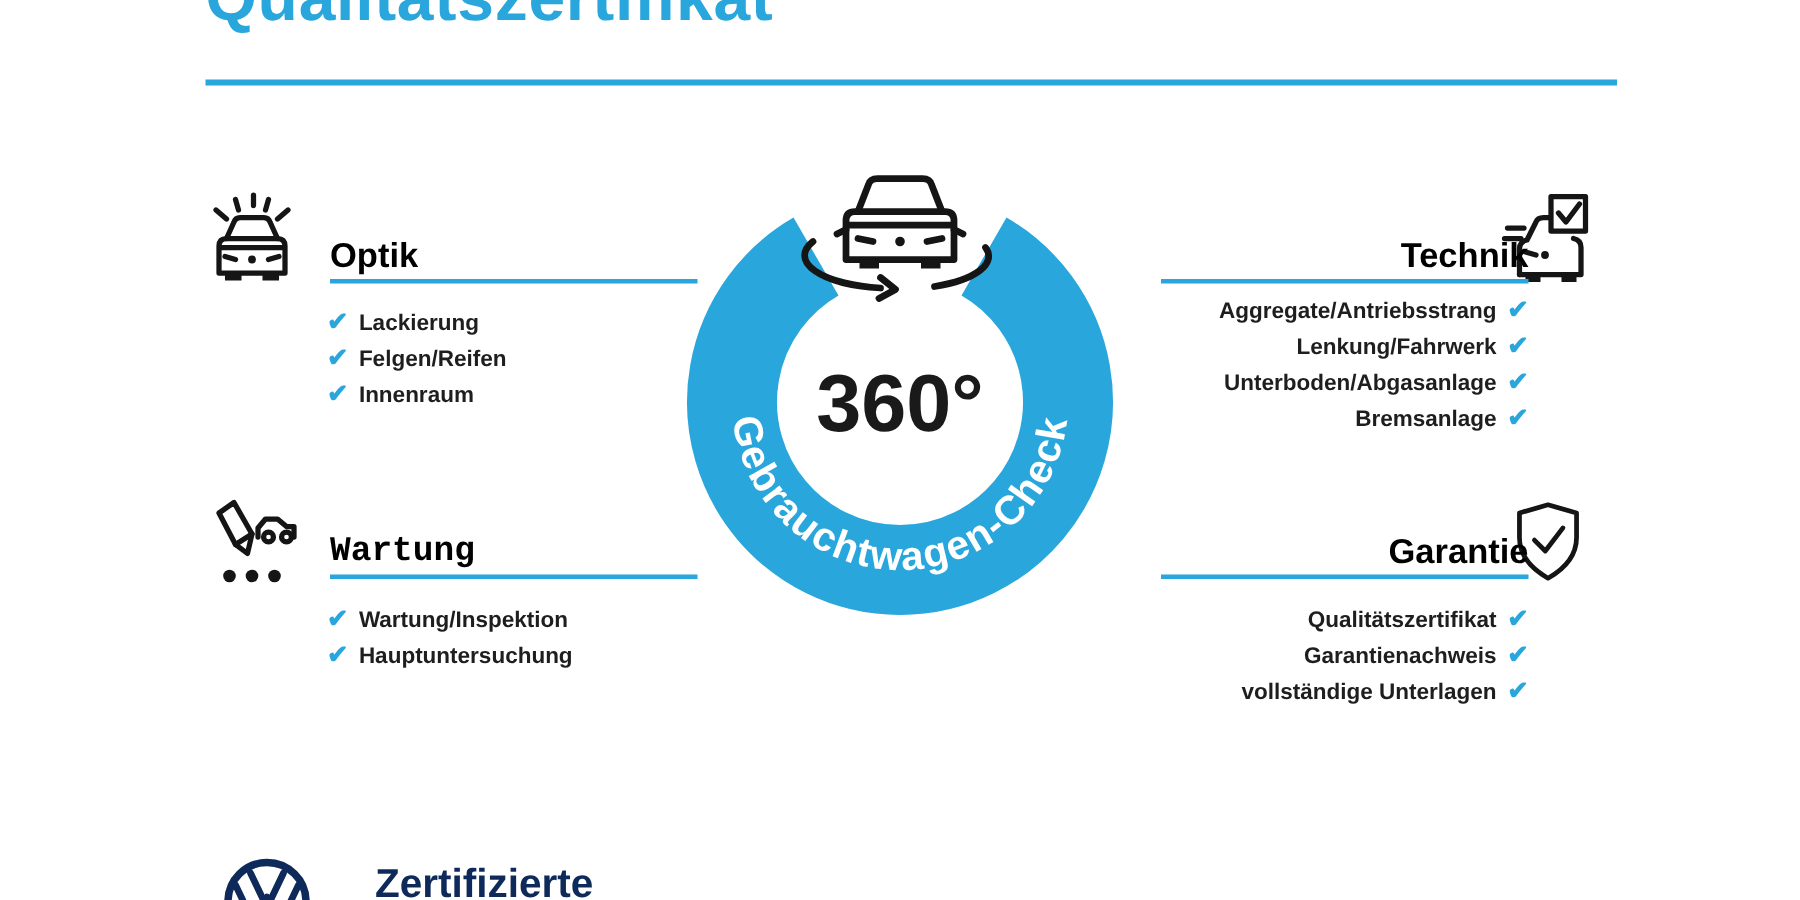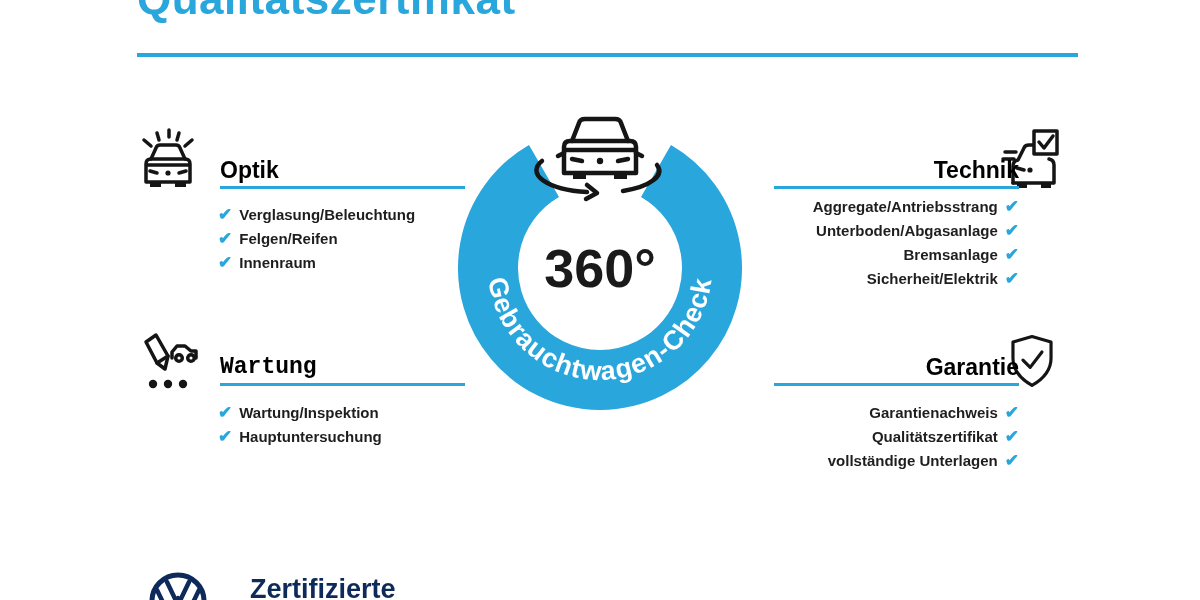--- a/index.html
+++ b/index.html
@@ -69,21 +69,21 @@
       <path class="ink" d="M10 56 V38 Q10 33 15 33 H49 Q54 33 54 38 V56 Z"></path>
       <path class="ink" d="M11 39 H53 M14 45 L21 47 M50 45 L43 47"></path>
       <circle class="ink-fill" cx="32" cy="47" r="2.6"></circle>
       <rect class="ink-fill" x="14" y="56" width="11" height="5"></rect>
       <rect class="ink-fill" x="39" y="56" width="11" height="5"></rect>
     </svg>
   </div>
   <h2 class="sec-header" id="optik-header">Optik</h2>
   <div class="sec-rule" id="optik-rule"></div>
   <ul class="sec-list" id="optik-list">
-    <li><span class="chk">✔</span><span>Verglasung/Beleuchtung</span></li>
+    <li><span class="chk">✔</span><span>Lackierung</span></li>
     <li><span class="chk">✔</span><span>Felgen/Reifen</span></li>
     <li><span class="chk">✔</span><span>Innenraum</span></li>
   </ul>
 
   <div class="icon" id="wartung-icon">
     <svg width="66" height="64" viewBox="0 0 64 64">
       <path class="ink" d="M12 14 L22 7 L34 28 L31 41 L23 35 Z"></path>
       <path class="ink" d="M23 35 L34 28"></path>
       <path class="ink" d="M38 30 V24 L43 18 H51 L57 23 H62 V30"></path>
       <circle class="ink" cx="45" cy="30" r="3.3"></circle>
@@ -110,36 +110,36 @@
       <rect class="ink-fill" x="20" y="57" width="10" height="5"></rect>
       <rect class="ink-fill" x="44" y="57" width="10" height="5"></rect>
       <rect class="ink" x="37" y="5" width="23" height="23" stroke-width="4" fill="#fff"></rect>
       <path class="ink" d="M42 16 L47 22 L56 10" stroke-width="4"></path>
     </svg>
   </div>
   <h2 class="sec-header" id="technik-header">Technik</h2>
   <div class="sec-rule" id="technik-rule"></div>
   <ul class="sec-list list-right" id="technik-list">
     <li><span>Aggregate/Antriebsstrang</span><span class="chk">✔</span></li>
+    <li><span>Lenkung/Fahrwerk</span><span class="chk">✔</span></li>
     <li><span>Unterboden/Abgasanlage</span><span class="chk">✔</span></li>
     <li><span>Bremsanlage</span><span class="chk">✔</span></li>
-    <li><span>Sicherheit/Elektrik</span><span class="chk">✔</span></li>
   </ul>
 
   <div class="icon" id="garantie-icon">
     <svg width="58" height="60" viewBox="0 0 64 64">
       <path class="ink" stroke-width="4" d="M32 5 L53 11 V29 Q53 47 32 59 Q11 47 11 29 V11 Z"></path>
       <path class="ink" stroke-width="4.5" d="M22 31 L30 39 L43 22"></path>
     </svg>
   </div>
   <h2 class="sec-header" id="garantie-header">Garantie</h2>
   <div class="sec-rule" id="garantie-rule"></div>
   <ul class="sec-list list-right" id="garantie-list">
+    <li><span>Qualitätszertifikat</span><span class="chk">✔</span></li>
     <li><span>Garantienachweis</span><span class="chk">✔</span></li>
-    <li><span>Qualitätszertifikat</span><span class="chk">✔</span></li>
     <li><span>vollständige Unterlagen</span><span class="chk">✔</span></li>
   </ul>
 
   <div class="badge">
     <svg width="320" height="330" viewBox="0 0 320 330">
 
       <path d="M 216 76 A 112 112 0 1 1 104 76" fill="none" stroke="#29a6dc" stroke-width="60"></path>
 
       <path id="ring-text-arc" d="M 48 173 A 112 112 0 0 0 272 173" fill="none"></path>
       <text class="ring-text" text-anchor="middle">

